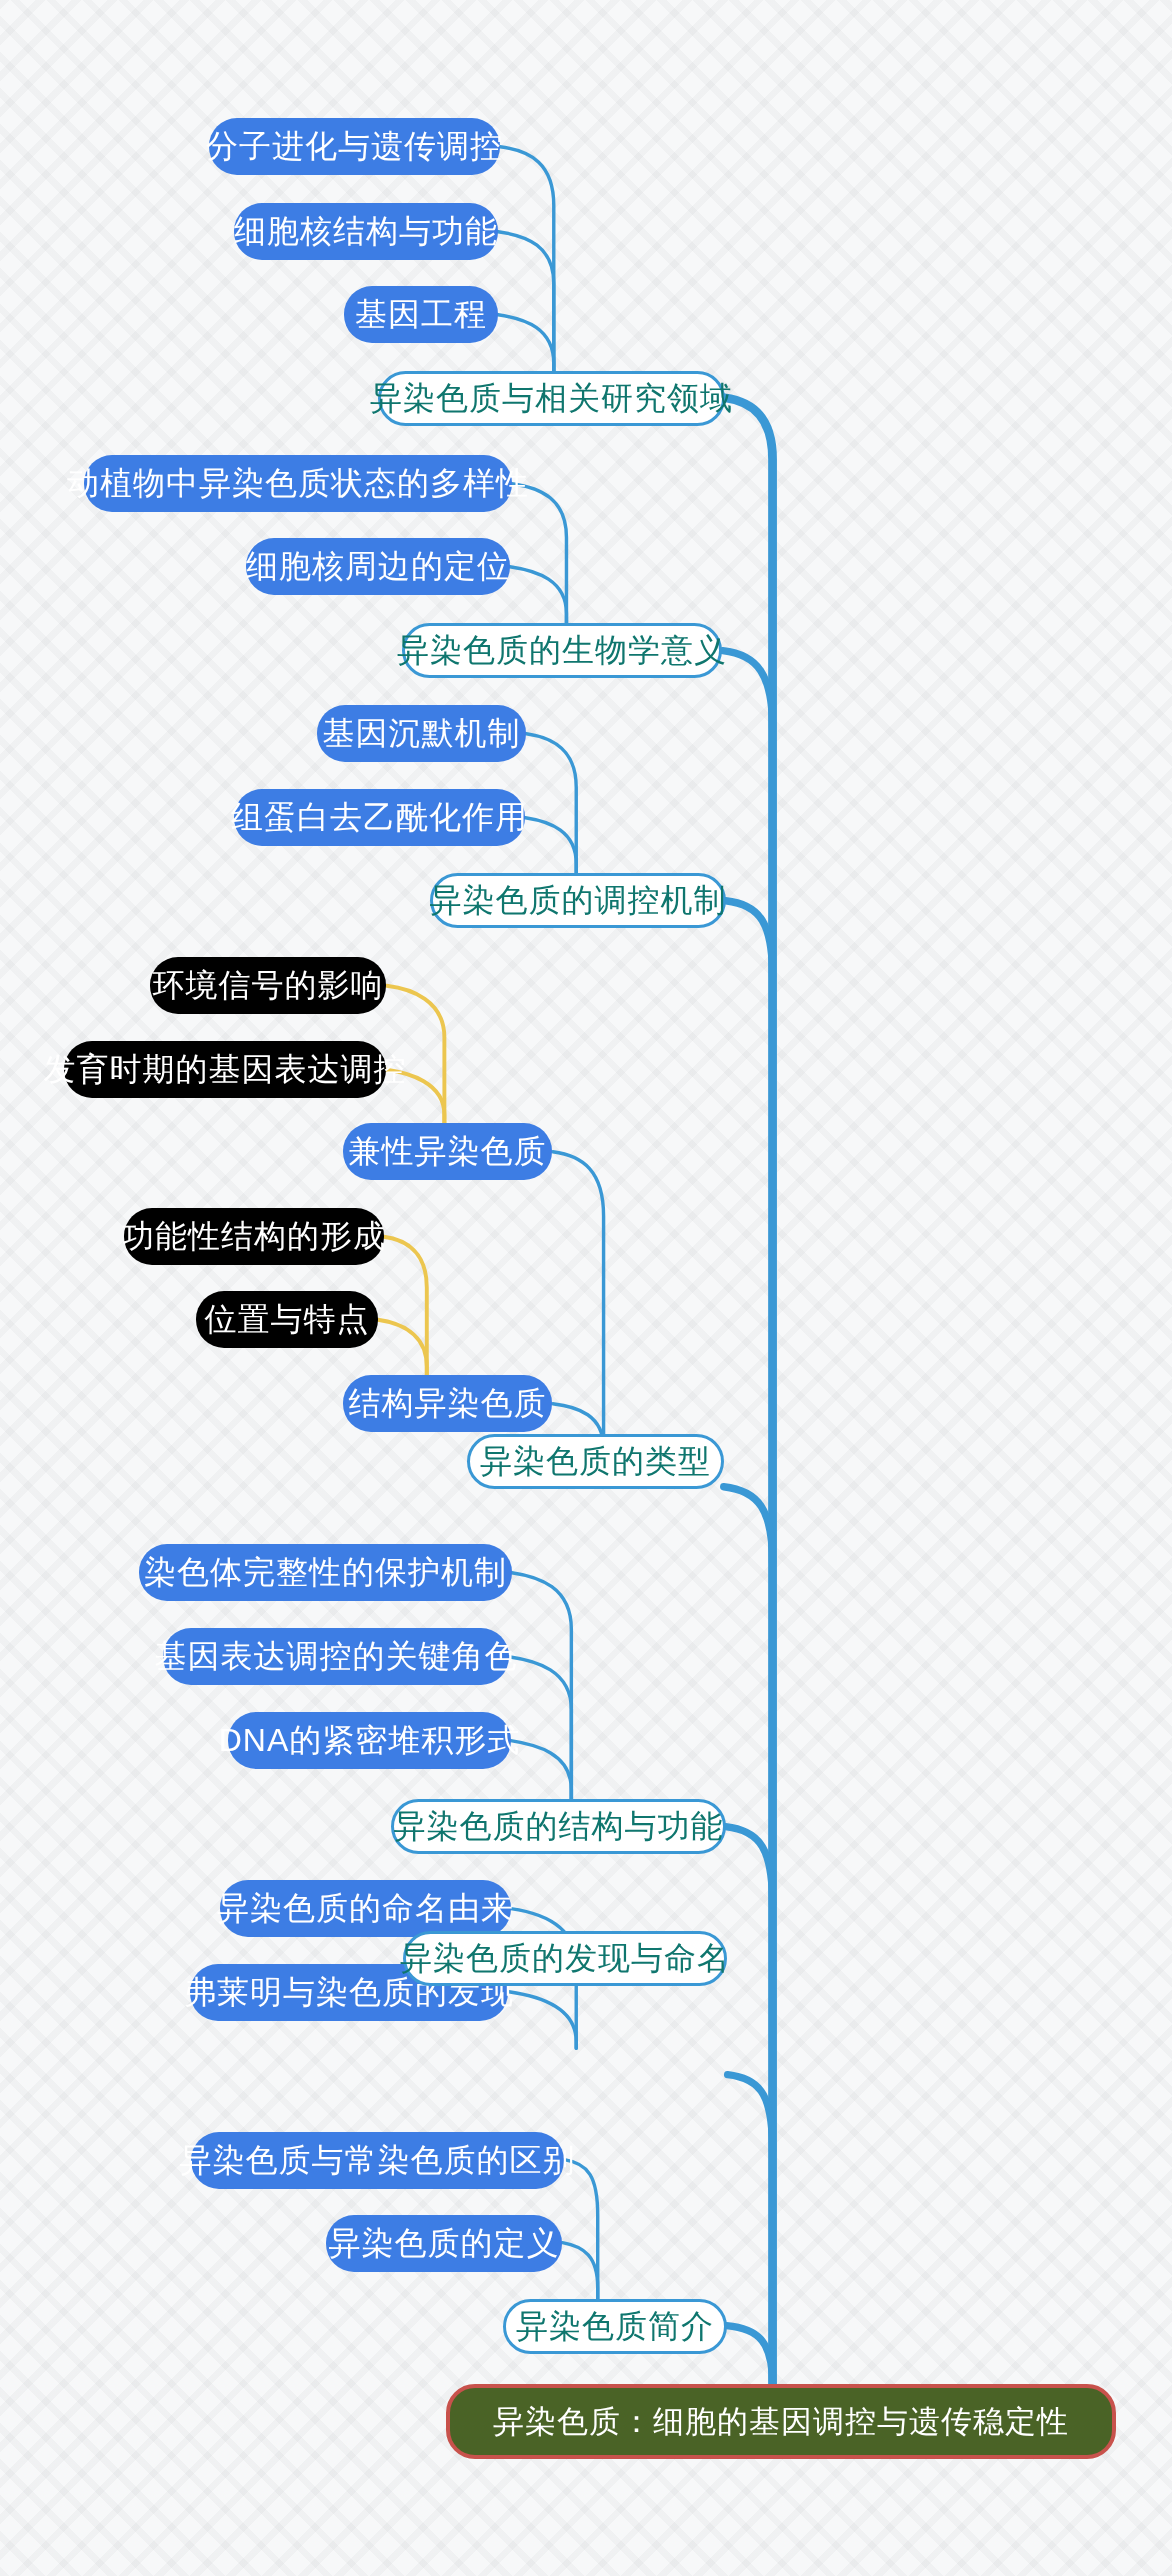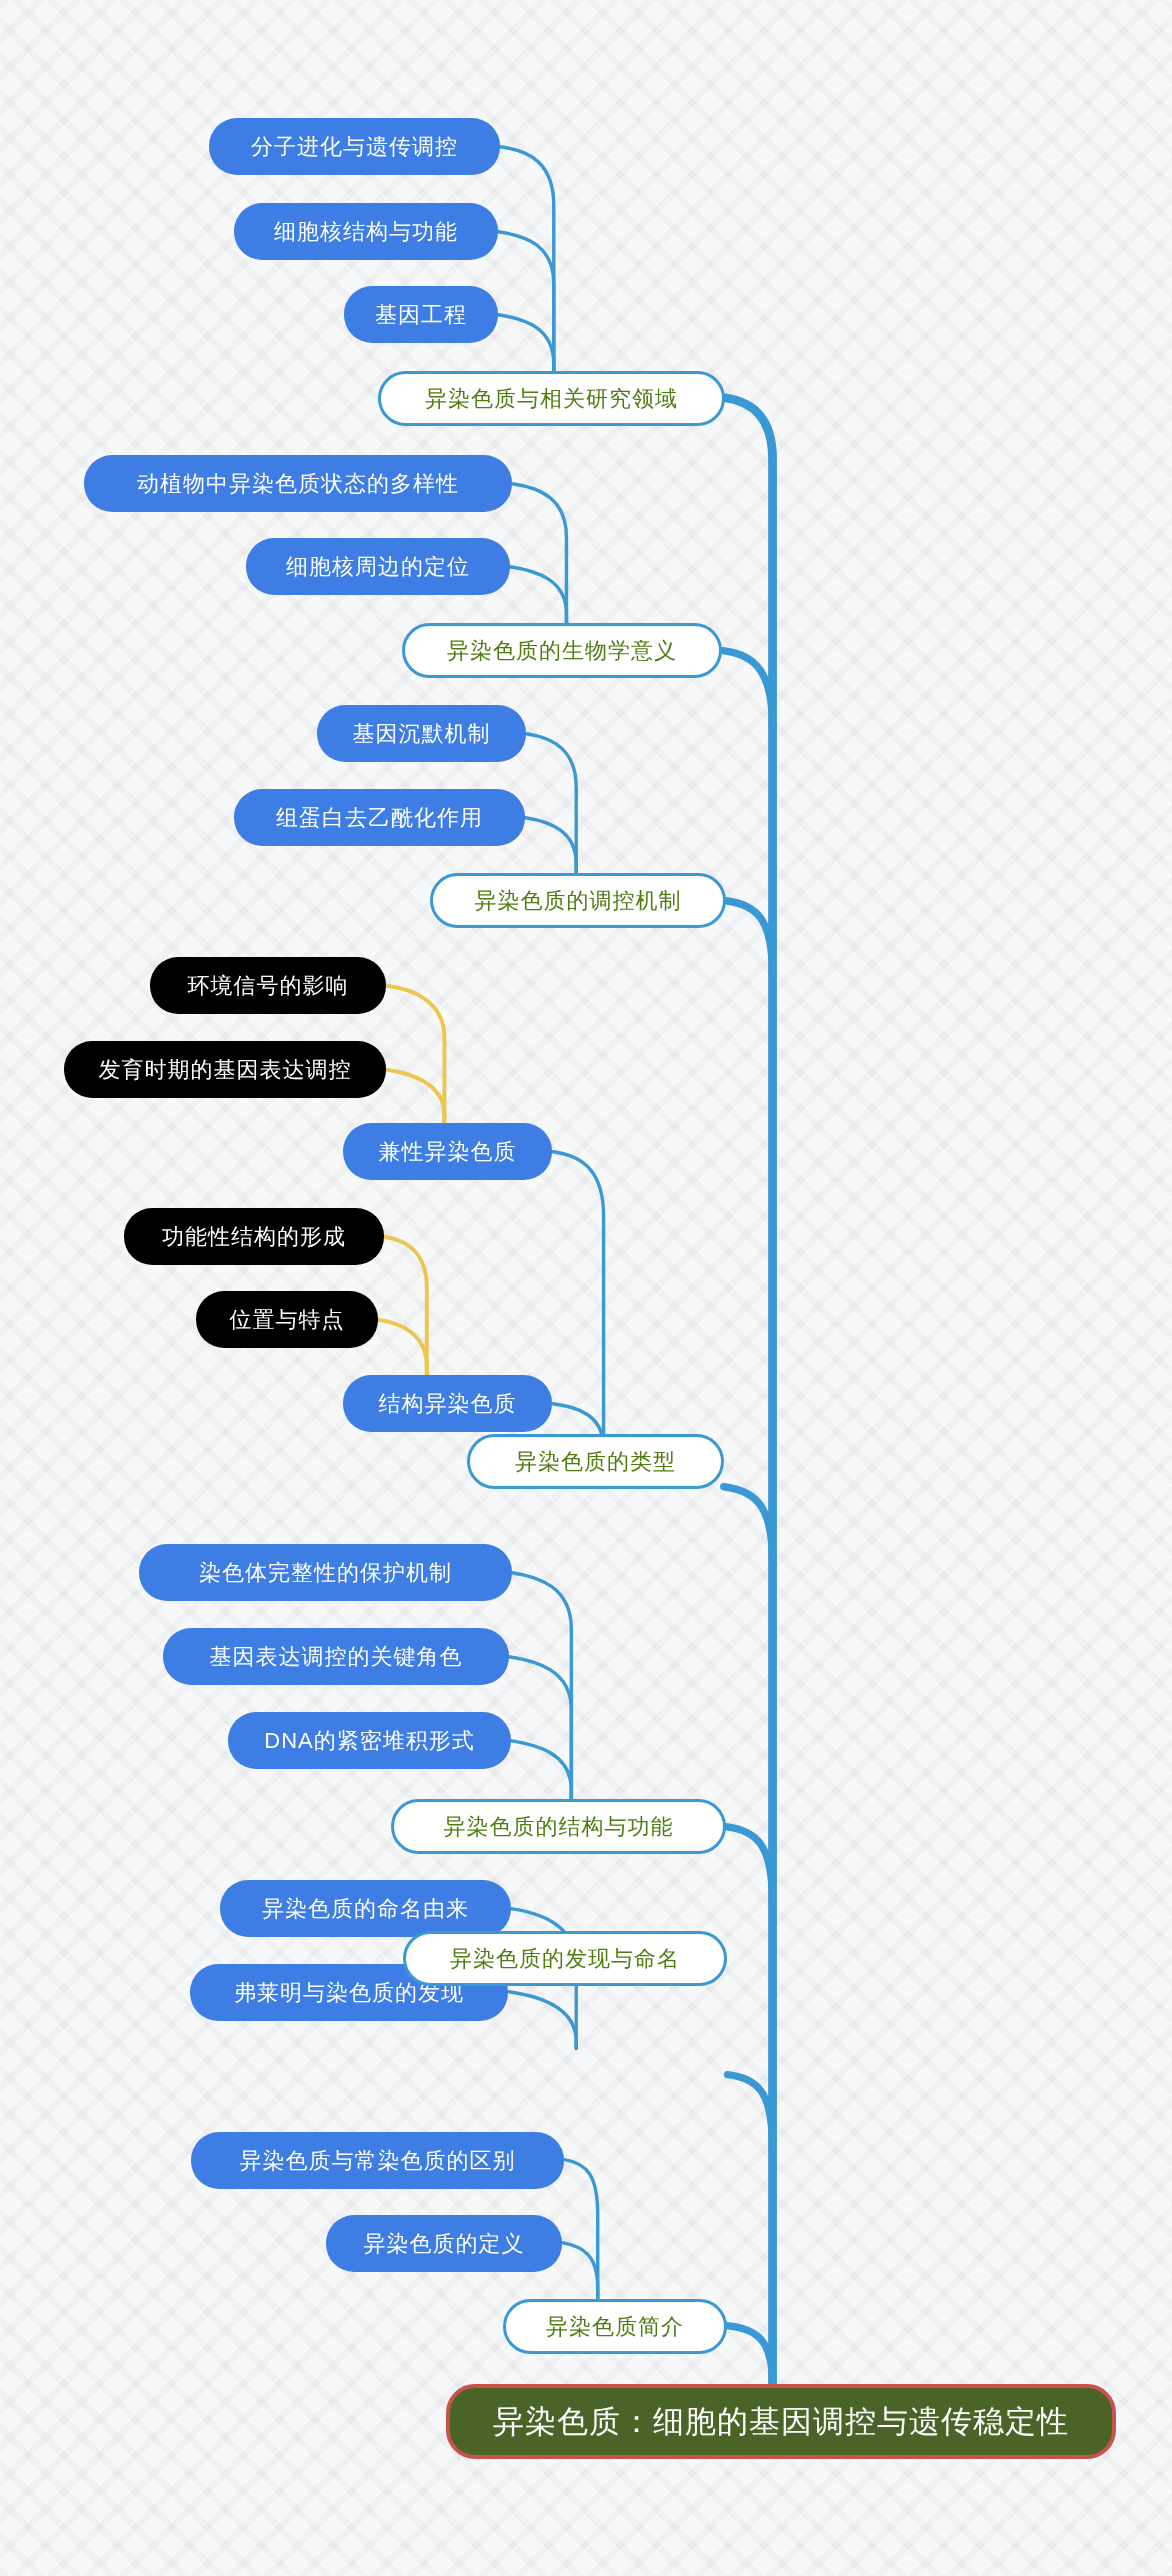--- a/index.html
+++ b/index.html
@@ -9,27 +9,27 @@
     background-image:
       repeating-linear-gradient(45deg, rgba(120,125,130,0.055) 0 6.8px, transparent 6.8px 25.4px),
       repeating-linear-gradient(135deg, rgba(120,125,130,0.055) 0 6.8px, transparent 6.8px 25.4px);
     font-family:"Liberation Sans","DejaVu Sans",sans-serif;
   }
   #stage{position:absolute;left:0;top:0;width:1172px;height:2576px;}
   svg.lines{position:absolute;left:0;top:0;z-index:0;pointer-events:none;}
   .node{
     position:absolute;z-index:2;box-sizing:border-box;
     display:flex;align-items:center;justify-content:center;
-    font-size:22px;letter-spacing:1px;white-space:nowrap;
+    font-size:32px;letter-spacing:1px;white-space:nowrap;
     border-radius:28px;color:#ffffff;
   }
   .node.blue{background:#3D7DE4;}
   .node.yellow{background:#000000;}
   .node.pill{
-    background:#ffffff;border:3.9px solid #3A98D5;color:#4d7c0f;border-radius:29px;
+    background:#ffffff;border:3.9px solid #3A98D5;color:#0f766e;border-radius:29px;
   }
   .node.root{
     background:#4A6326;border:4.9px solid #C8524C;color:#ffffff;
     border-radius:29px;font-size:31px;
   }
 </style>
 </head>
 <body>
 
 <div id="stage">

